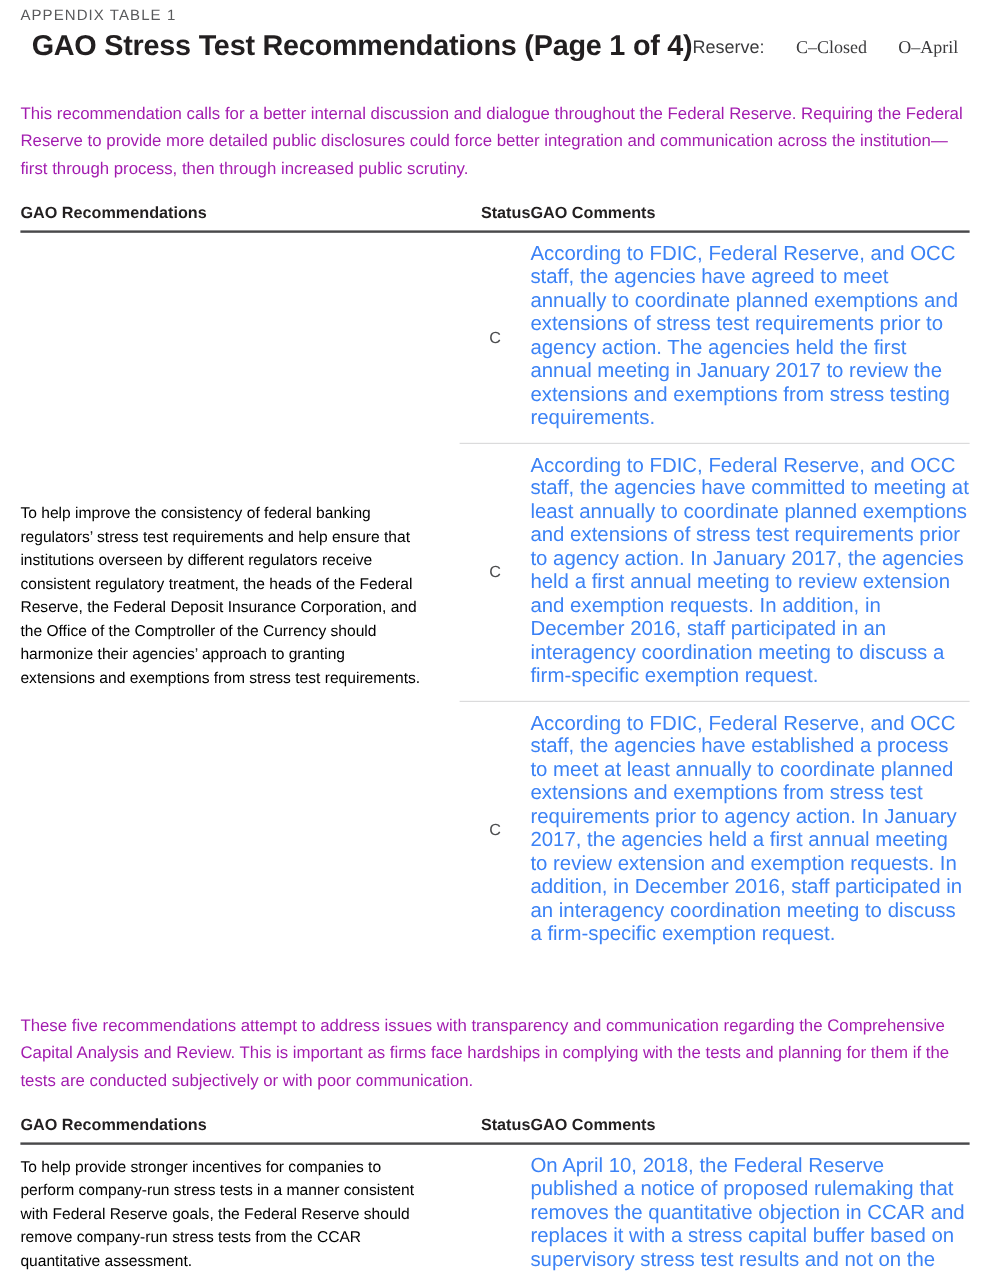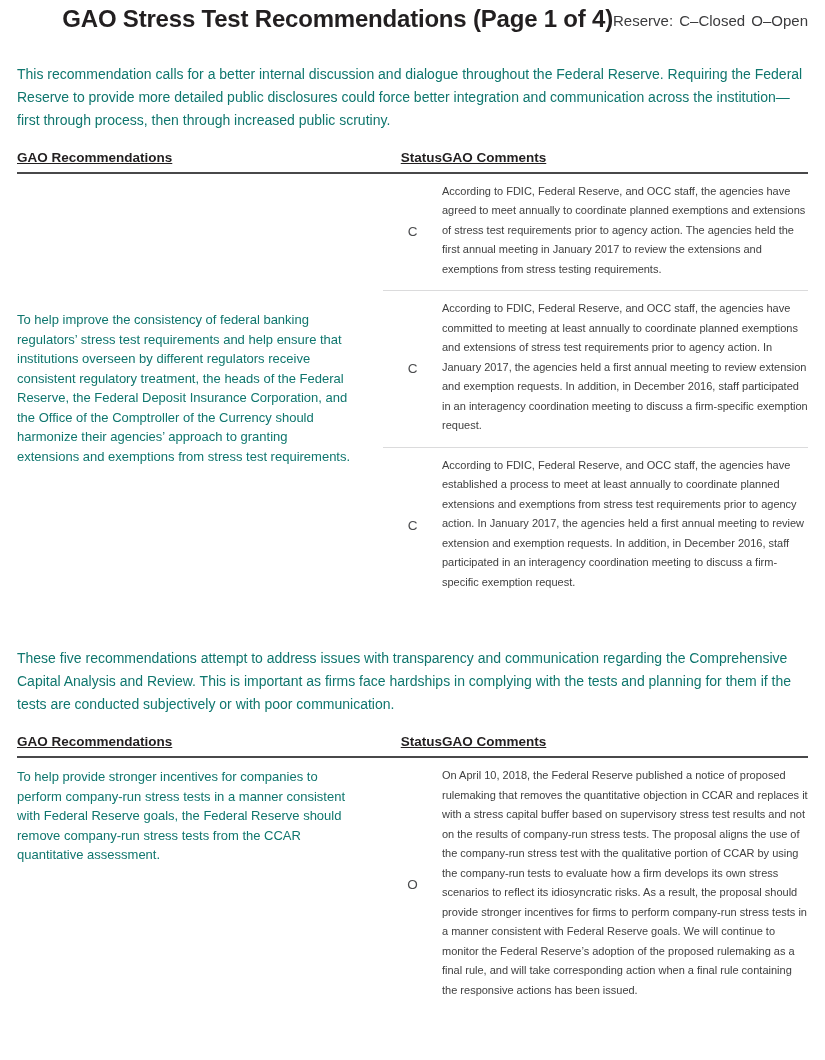--- a/index.html
+++ b/index.html
@@ -15,113 +15,113 @@
   .eyebrow {
     padding-top: 6px;
     font-size: 12.5px;
     letter-spacing: 0.9px;
     color: #58595b;
   }
 
   .title-row {
     margin-top: 5px;
     display: flex;
-    justify-content: flex-end;
+    justify-content: center;
     align-items: flex-end;
   }
   .doc-title {
     font-size: 24px;
     line-height: 1.15;
     font-weight: bold;
     color: #221f20;
     letter-spacing: -0.2px;
   }
   .legend {
     font-size: 15px;
     color: #3b3b3d;
     padding-bottom: 4px;
     white-space: nowrap;
   }
-  .legend .legend-item { margin-left: 2px; }
+  .legend .legend-item { margin-left: 22px; font-family: Liberation Serif, serif; }
 
   .section-1 { margin-top: 30px; }
   .section-2 { margin-top: 44px; }
   .section-heading {
     font-size: 15px;
     font-weight: bold;
     color: #1a5da4;
     letter-spacing: 0.15px;
   }
   .section-intro {
     margin-top: 7px;
     font-size: 14px;
     line-height: 23px;
-    color: #0f766e;
+    color: #a21caf;
   }
 
   .rec-table { margin-top: 18px; }
   .t-head {
     display: grid;
     grid-template-columns: 366px 59px 1fr;
     font-size: 13.5px;
     font-weight: bold;
     color: #221f20;
     padding-bottom: 7px;
     border-bottom: 2px solid #48484a;
-    text-decoration: underline;
   }
   .t-head .col-status { text-align: right; }
 
   .t-body {
     display: grid;
     grid-template-columns: 366px 1fr;
   }
   .rec-cell {
     display: flex;
     align-items: center;
     padding-right: 30px;
     box-sizing: border-box;
     font-size: 13px;
     line-height: 19.5px;
-    color: #0f766e;
+    color: #000000;
   }
   .rec-cell.top-align { align-items: flex-start; padding-top: 9px; }
 
   .entries { display: flex; flex-direction: column; }
   .entry {
     display: grid;
     grid-template-columns: 59px 1fr;
   }
   .entry + .entry { border-top: 1px solid #dbdbdc; }
   .status-cell {
     display: flex;
     align-items: center;
     justify-content: center;
     font-size: 13.5px;
     color: #4b4c4e;
   }
   .comment-cell {
     padding: 8px 0 11px 0;
-    font-size: 11px;
+    font-size: 17px;
     line-height: 19.5px;
-    color: #404040;
+    color: #3b82f6;
   }
 </style>
 </head>
 <body>
 
 <div class="page">
 
+  <div class="eyebrow">APPENDIX TABLE 1</div>
 
   <div class="title-row">
     <div class="doc-title">GAO Stress Test Recommendations (Page 1 of 4)</div>
     <div class="legend">
       <span>Reserve:</span>
       <span class="legend-item">C–Closed</span>
-      <span class="legend-item">O–Open</span>
+      <span class="legend-item">O–April</span>
     </div>
   </div>
 
   <div class="section-1">
     <div class="section-intro">This recommendation calls for a better internal discussion and dialogue throughout the Federal Reserve. Requiring the Federal Reserve to provide more detailed public disclosures could force better integration and communication across the institution—first through process, then through increased public scrutiny.</div>
 
     <div class="rec-table">
       <div class="t-head">
         <div class="col-rec">GAO Recommendations</div>
         <div class="col-status">Status</div>

